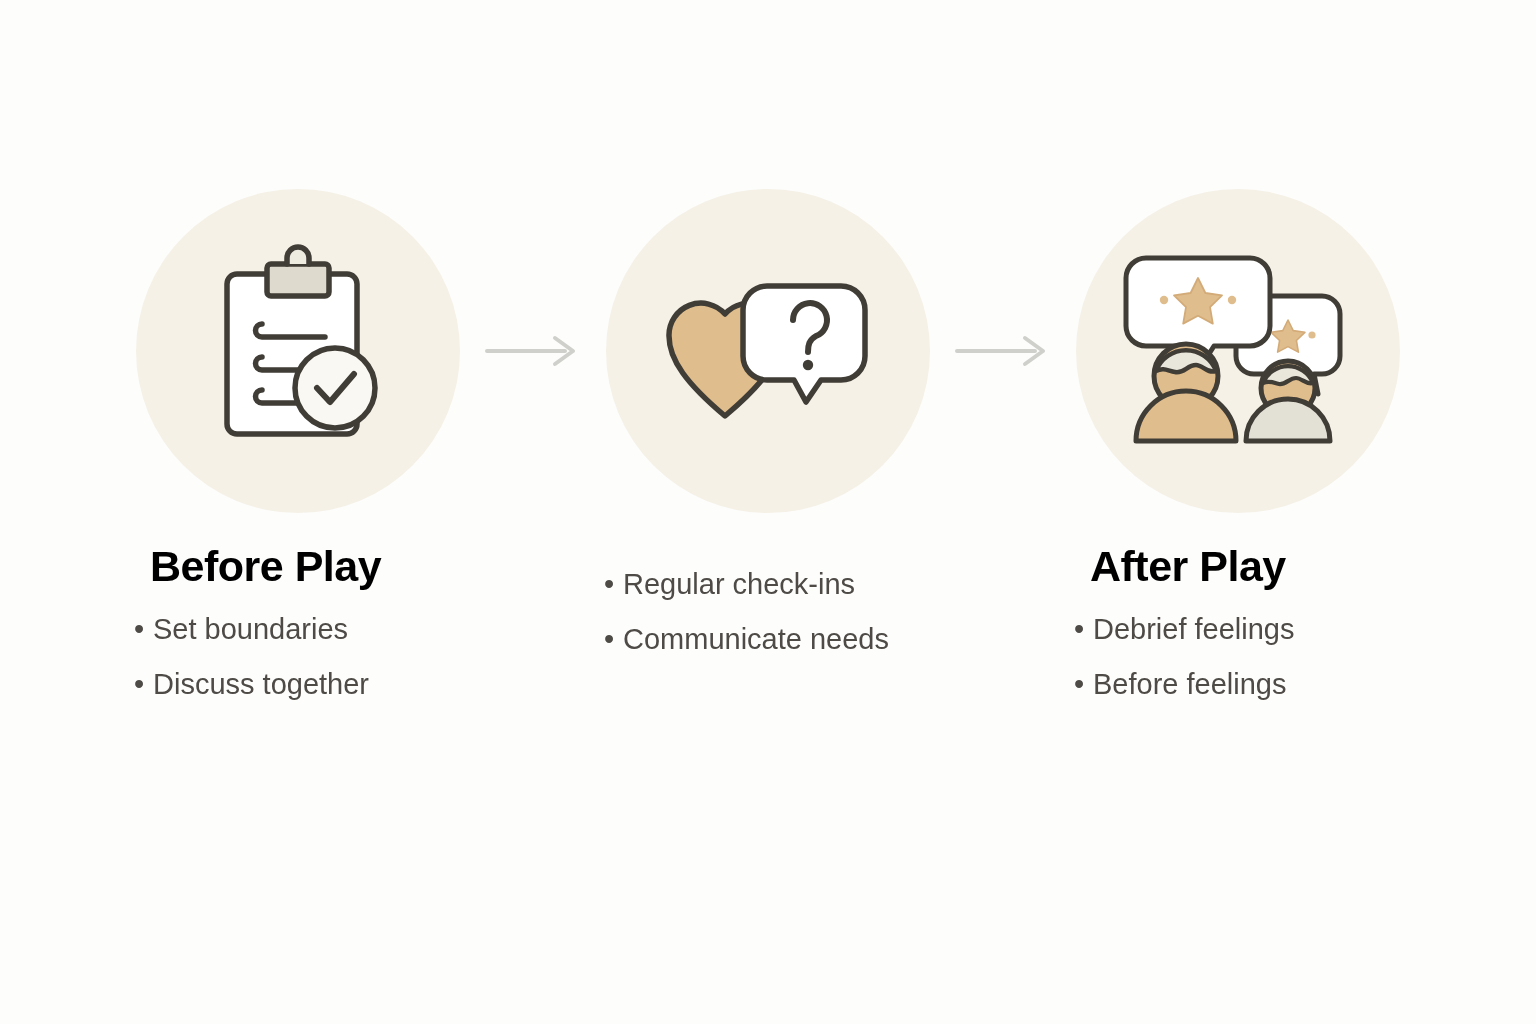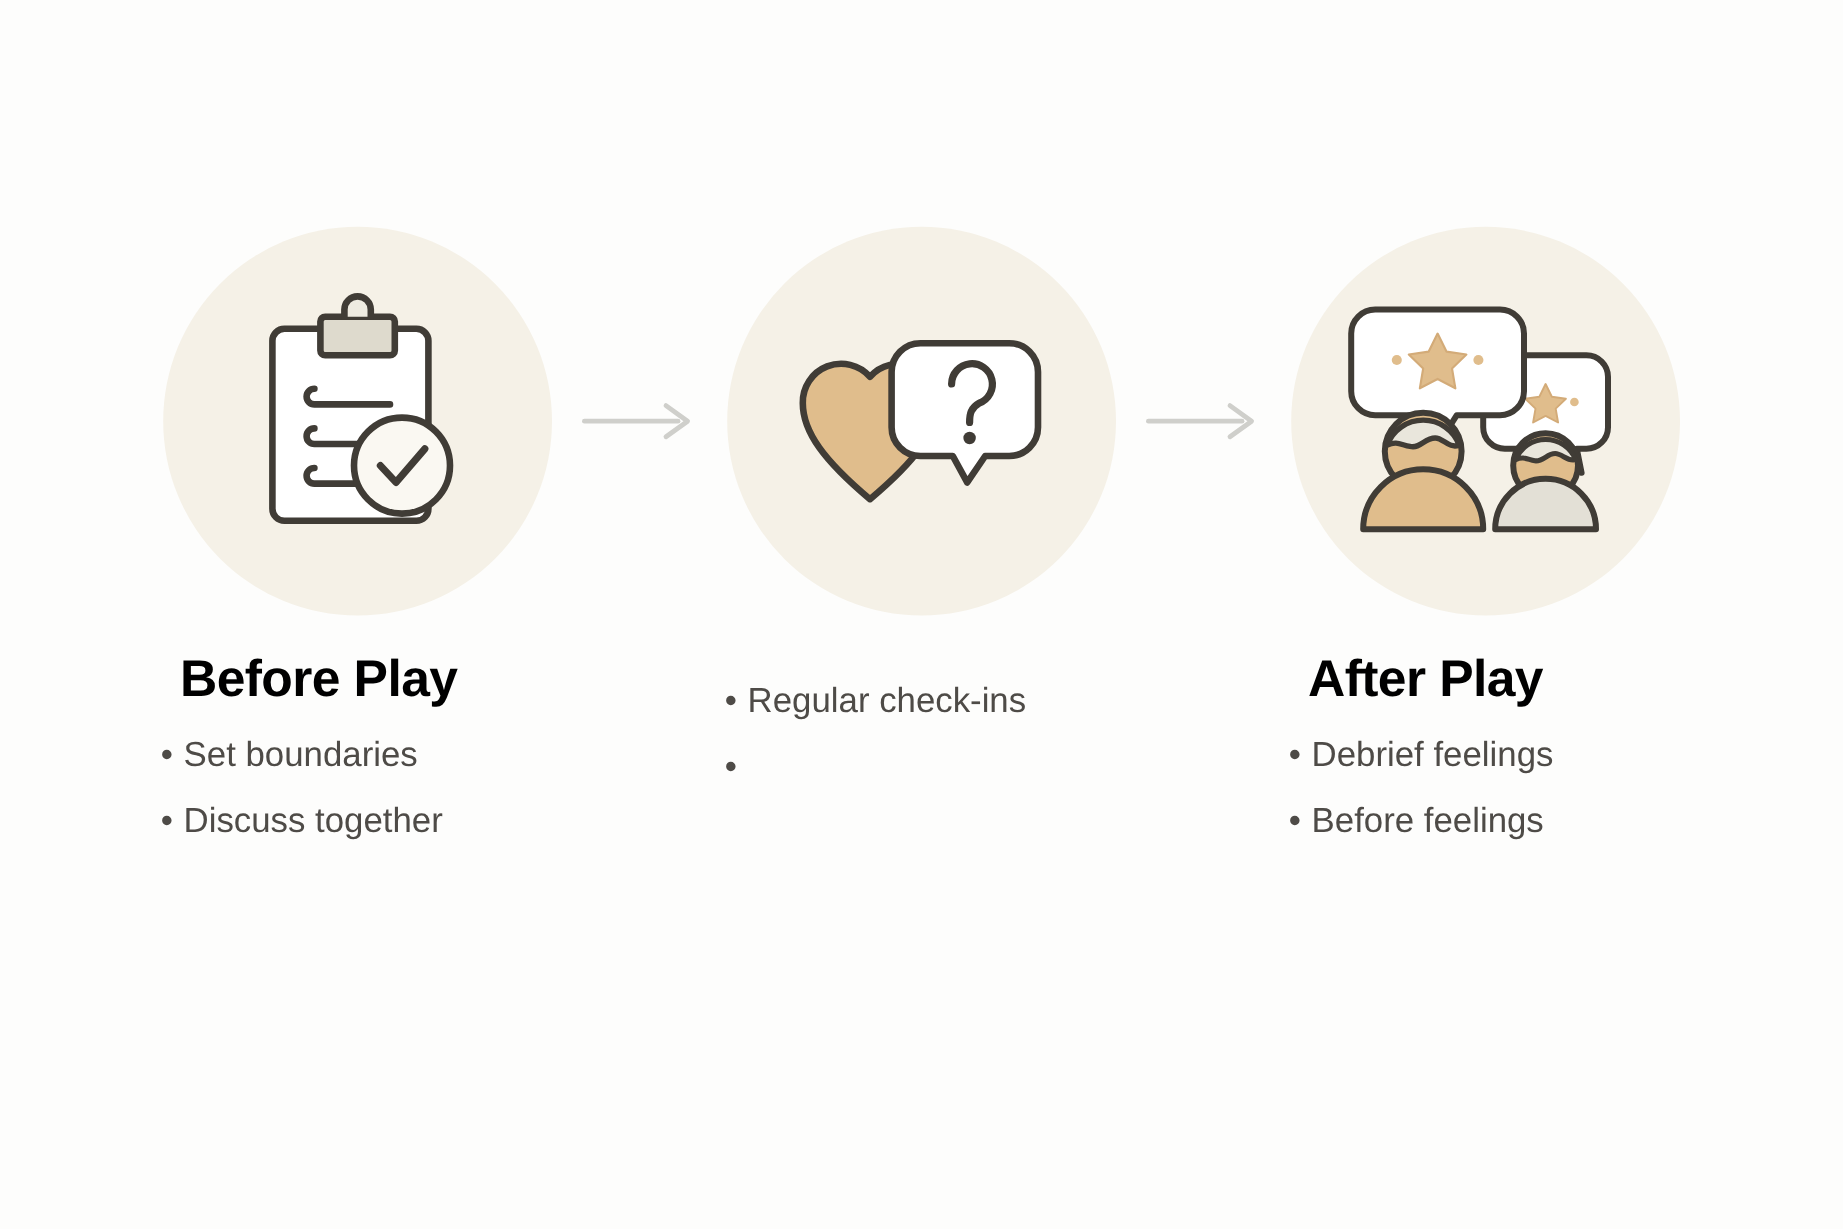--- a/index.html
+++ b/index.html
@@ -235,20 +235,21 @@
     <div class="caption-spacer"></div>
 
     <div class="caption-col">
       <ul class="bullets">
         <li>
           <span class="dot">•</span>
           <span class="bullet-text">Regular check-ins</span>
         </li>
         <li>
           <span class="dot">•</span>
+          <span class="bullet-text">Communicate needs</span>
         </li>
       </ul>
     </div>
 
     <div class="caption-spacer"></div>
 
     <div class="caption-col">
       <div class="stage-title">After Play</div>
       <ul class="bullets">
         <li>

